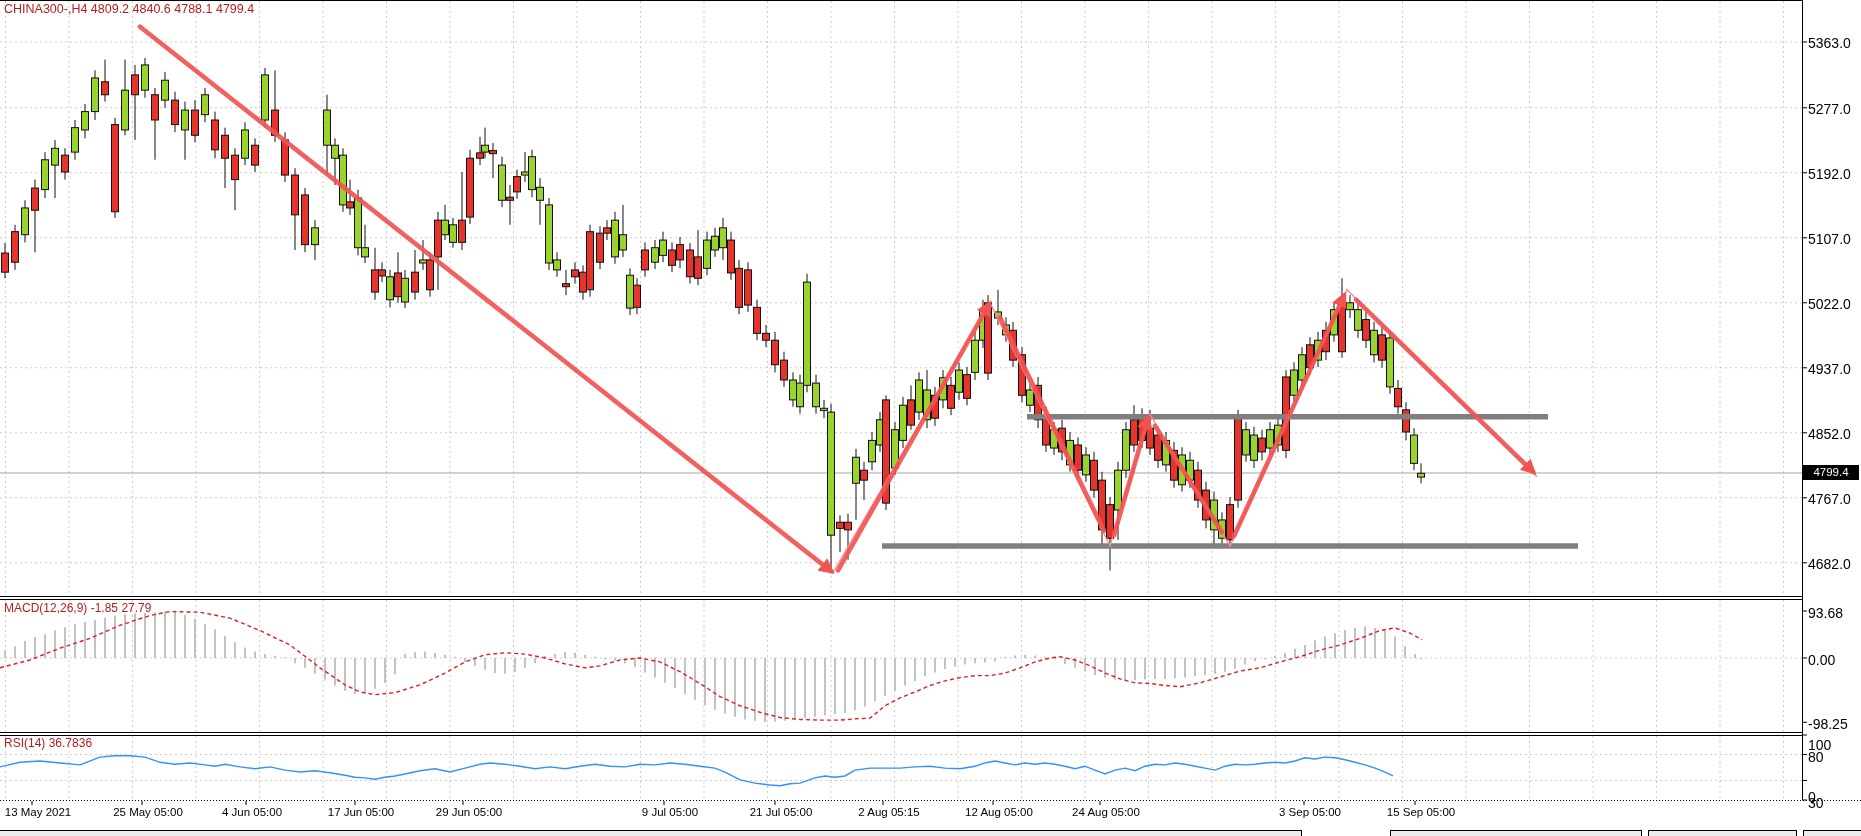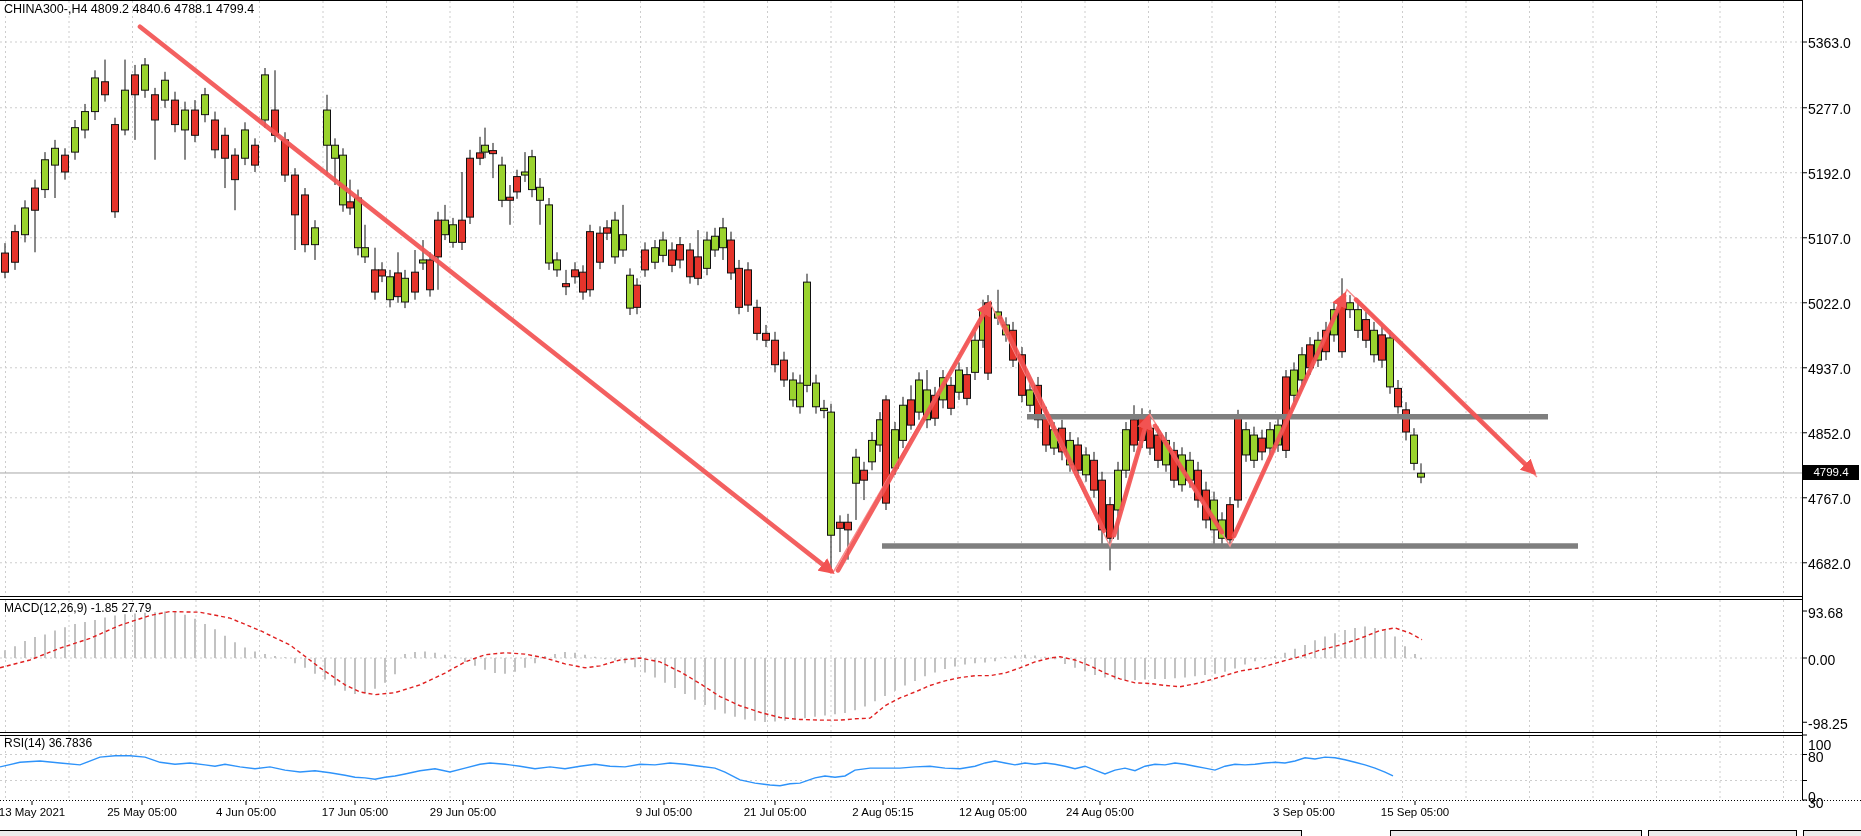--- a/index.html
+++ b/index.html
@@ -1,23 +1,23 @@
 <!DOCTYPE html>
 <html><head>
 <meta charset="utf-8">
 <style>
   html,body{margin:0;padding:0;background:#fff;}
   .root{position:relative;width:1861px;height:836px;background:#fff;overflow:hidden;
         font-family:"Liberation Sans",sans-serif;}
-  .lbl{position:absolute;color:#000000;white-space:nowrap;font-size:12px;line-height:13px;}
+  .lbl{position:absolute;color:#b91c1c;white-space:nowrap;font-size:12px;line-height:13px;}
   .title{left:4px;top:3px;font-size:12.5px;}
   .macd-label{left:4px;top:602px;}
   .rsi-label{left:4px;top:737px;}
   .axis-lbl{position:absolute;left:1808px;font-size:14px;color:#000;white-space:nowrap;}
-  .date-lbl{position:absolute;top:806px;font-size:11.5px;color:#000;transform:translateX(-50%);white-space:nowrap;}
+  .date-lbl{position:absolute;top:806px;font-size:11.5px;color:#000;transform:translateX(-50%);white-space:nowrap;margin-left:6px;}
   .price-tag{position:absolute;left:1803px;top:465px;width:56px;height:15px;background:#000;color:#fff;
              font-size:11.5px;line-height:15px;text-align:center;}
   .bstrip-box{position:absolute;top:830px;height:18px;background:#ececec;border:1px solid #000;}
   svg{position:absolute;left:0;top:0;}
 </style>
 </head>
 <body>
 
 <div class="root">
   <svg id="chart-svg" width="1861" height="836">

